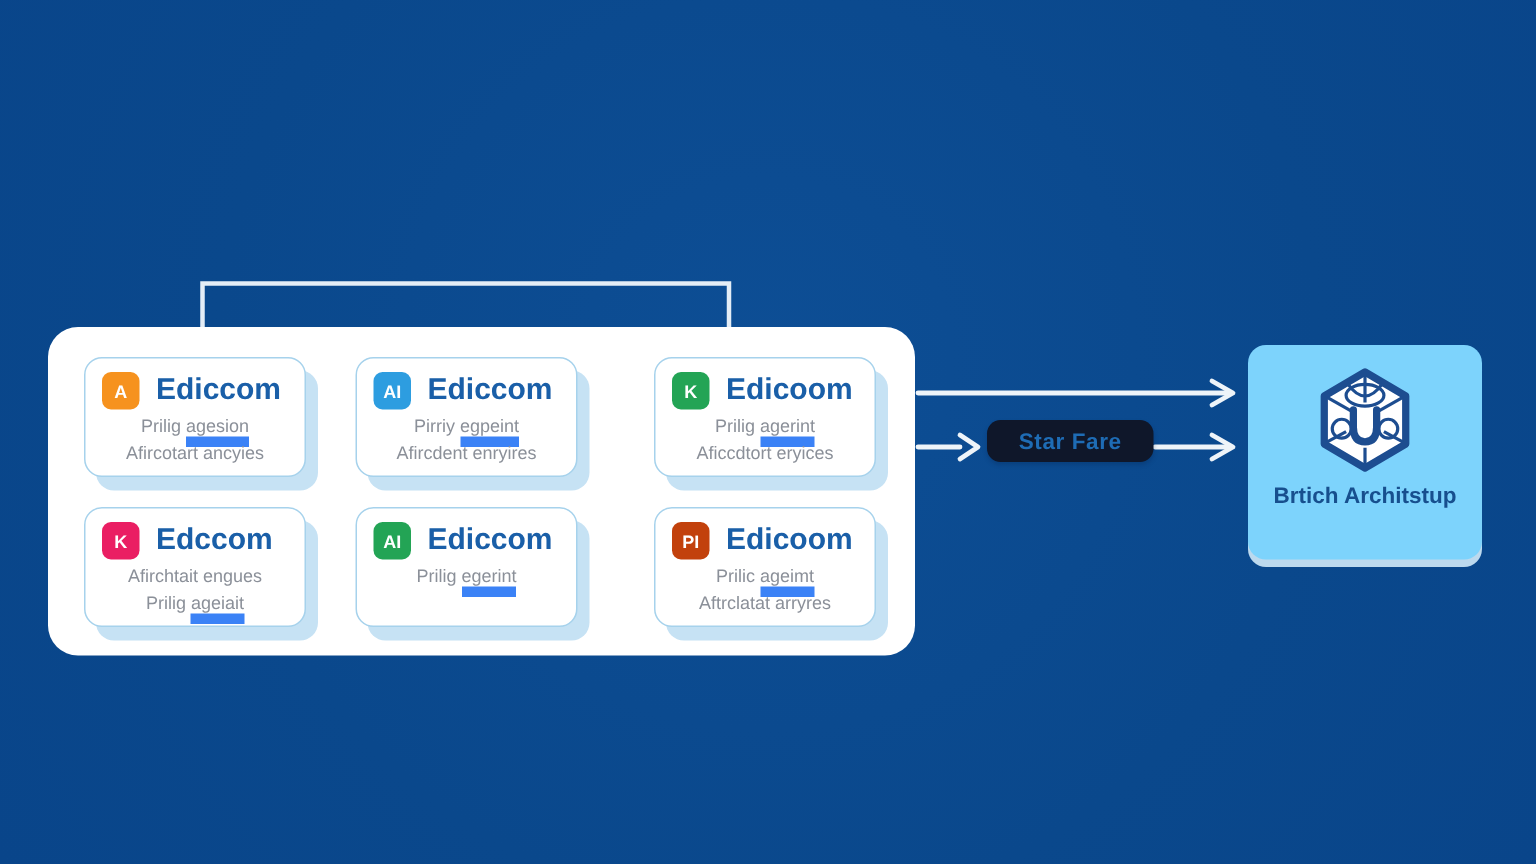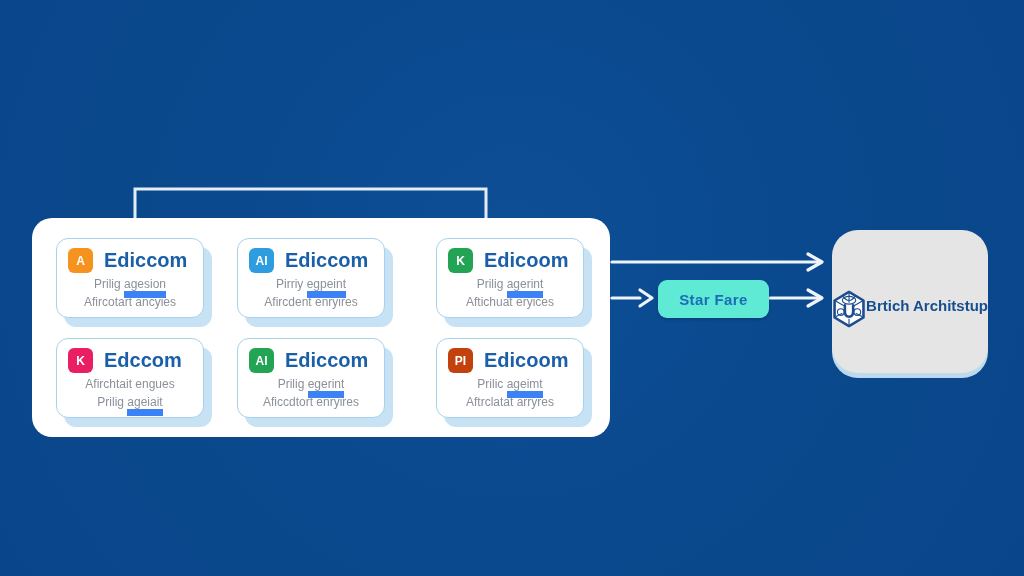--- a/index.html
+++ b/index.html
@@ -28,32 +28,32 @@
     color:#ffffff;font-size:12px;font-weight:700;
   }
   .card-title{margin-left:11px;font-size:20px;font-weight:700;color:#1a5fa8;}
   .card-sub{
     text-align:center;font-size:12px;color:#8b9099;line-height:18px;
     white-space:nowrap;
   }
   .uword{border-bottom:7px solid #3b82f6;}
   
   .star-pill{
-    left:658px;top:280px;width:111px;height:38px;
-    background:#5eead4;border-radius:9px;
+    left:658px;top:280px;width:111px;height:28px;
+    background:#0f172a;border-radius:9px;
     display:flex;align-items:center;justify-content:center;
     box-shadow:0 2px 3px rgba(0,30,70,.25);
   }
   .star-pill span{font-size:15px;font-weight:700;color:#1e6cb5;letter-spacing:.4px;}
   
   .target-card{
     left:832px;top:230px;width:156px;height:143px;
-    background:#e5e5e5;border-radius:26px;
+    background:#7dd3fc;border-radius:12px;
     box-shadow:0 5px 0 0 #bcd9ee;
-    display:flex;flex-direction:row;align-items:center;
+    display:flex;flex-direction:column;align-items:center;
   }
   .target-card svg{margin-top:15px;}
   .target-label{
     margin-top:7px;font-size:15px;font-weight:600;color:#174f8e;white-space:nowrap;
   }
   
   #lines{left:0;top:0;pointer-events:none;}
 </style>
 </head>
 <body>
@@ -114,21 +114,21 @@
 </div>
 
 <div class="abs card" style="left:436px;top:238px">
   <div class="card-head">
     <span class="badge" style="background: rgb(35, 164, 85);">K</span>
     <span class="card-title">Edicoom</span>
   </div>
   <div class="card-sub">
     <span>Prilig</span> <span class="uword">agerint</span>
   </div>
-  <div class="card-sub">Aftichuat eryices</div>
+  <div class="card-sub">Aficcdtort eryices</div>
 </div>
 
 <div class="abs card" style="left:56px;top:338px">
   <div class="card-head">
     <span class="badge" style="background: rgb(234, 30, 99);">K</span>
     <span class="card-title">Edccom</span>
   </div>
   <div class="card-sub">Afirchtait engues</div>
   <div class="card-sub">
     <span>Prilig</span> <span class="uword">ageiait</span>
@@ -136,21 +136,20 @@
 </div>
 
 <div class="abs card" style="left:237px;top:338px">
   <div class="card-head">
     <span class="badge" style="background: rgb(35, 164, 85);">AI</span>
     <span class="card-title">Ediccom</span>
   </div>
   <div class="card-sub">
     <span>Prilig</span> <span class="uword">egerint</span>
   </div>
-  <div class="card-sub">Aficcdtort enryires</div>
 </div>
 
 <div class="abs card" style="left:436px;top:338px">
   <div class="card-head">
     <span class="badge" style="background: #c2410c;">PI</span>
     <span class="card-title">Edicoom</span>
   </div>
   <div class="card-sub">
     <span>Prilic</span> <span class="uword">ageimt</span>
   </div>

